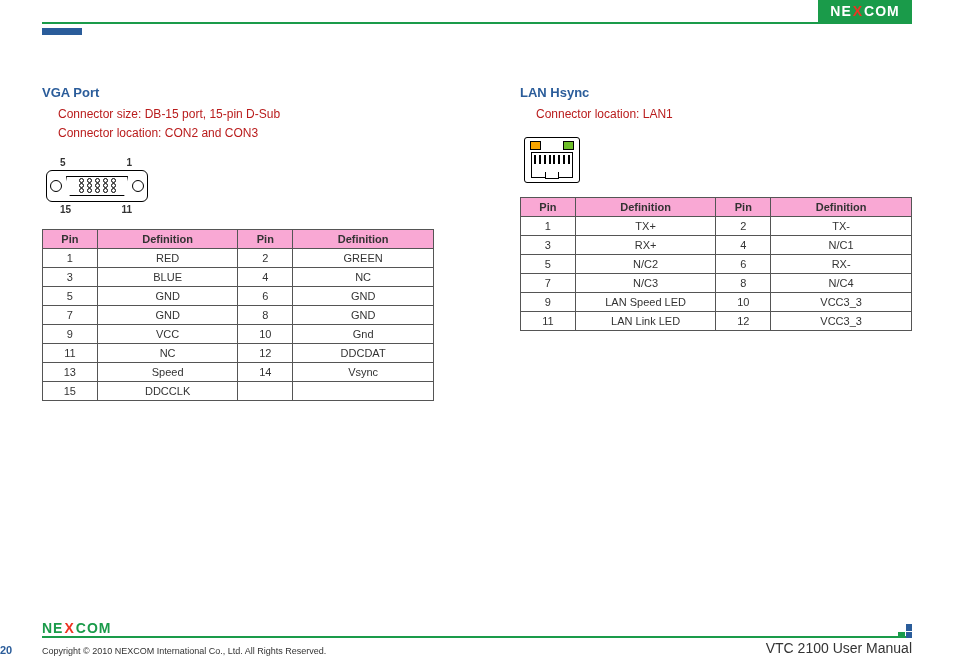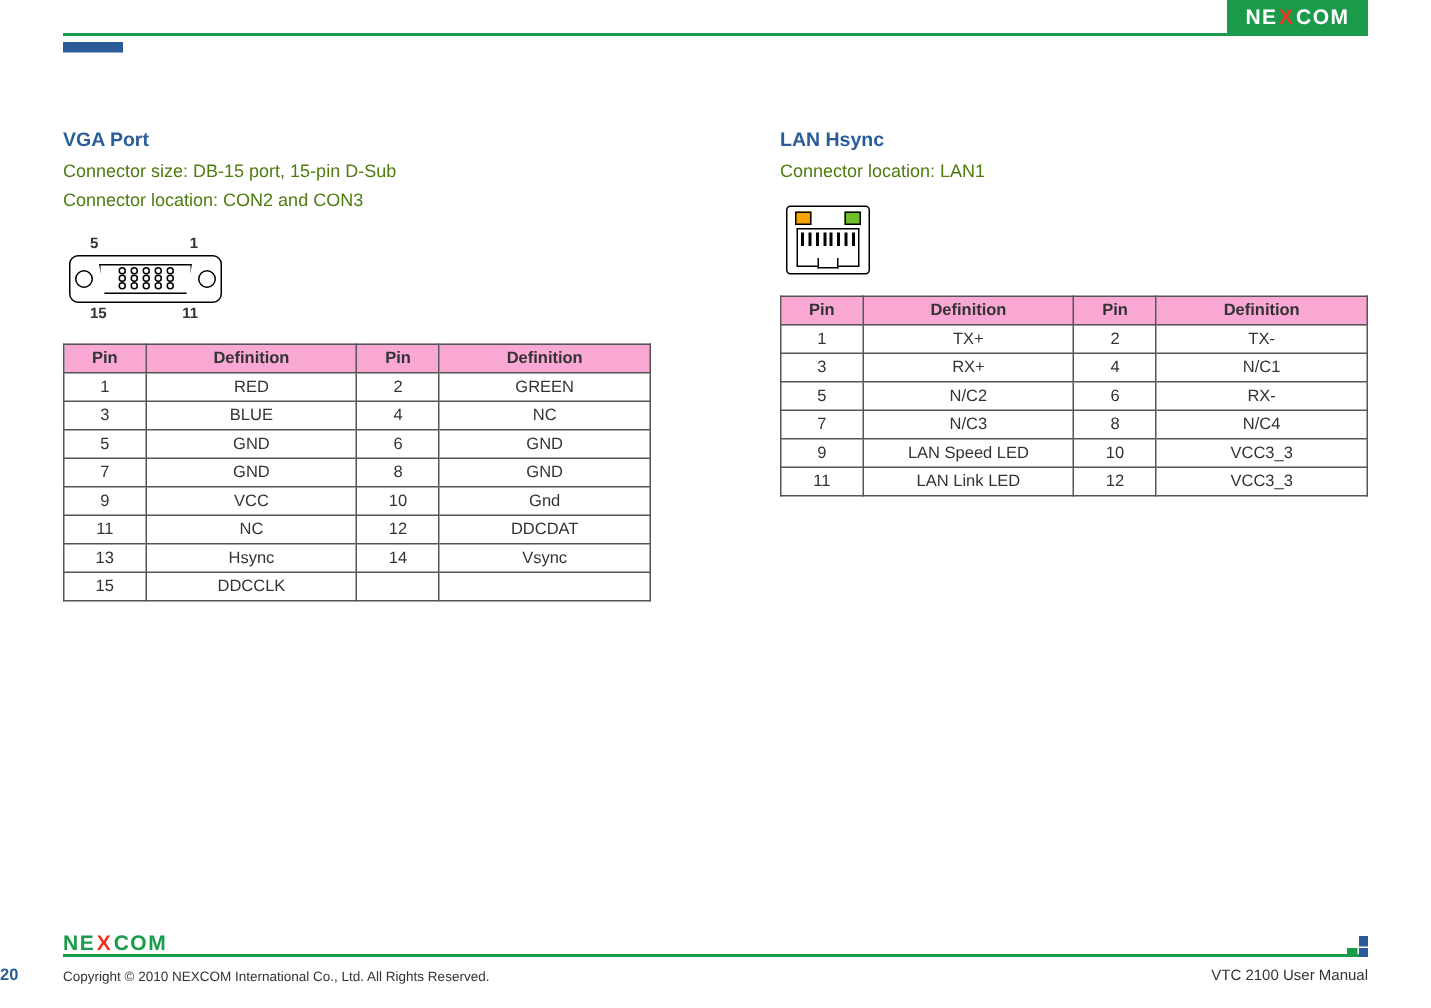--- a/index.html
+++ b/index.html
@@ -6,21 +6,21 @@
   .page{width:954px;height:672px;position:relative;box-sizing:border-box}
   
   .hdr-line{position:absolute;top:22px;left:42px;right:42px;height:2px;background:#1a9b4a}
   .hdr-accent{position:absolute;top:28px;left:42px;width:40px;height:7px;background:#2a5c9a}
   .logo-top{position:absolute;top:0;right:42px;width:94px;height:22px;background:#1a9b4a;display:flex;align-items:center;justify-content:center;color:#fff;font-weight:700;font-size:14px;letter-spacing:1px}
   .logo-top .x{color:#e32;margin:0 1px}
   
   .cols{position:absolute;top:85px;left:42px;right:42px;display:flex;gap:86px}
   .col{flex:1;min-width:0}
   .port-title{color:#2a5c9a;font-weight:700;font-size:13px;margin:0 0 6px 0}
-  .port-sub{font-size:12px;color:#4d7c0f;margin:0 0 2px 0;line-height:1.45}
+  .port-sub{font-size:12px;color:#b91c1c;margin:0 0 2px 16px;line-height:1.45}
   
   .diag-vga{margin:14px 0 14px 4px;width:100px}
   .vga-labels{display:flex;justify-content:space-between;font-size:10px;font-weight:700;padding:0 14px 2px 14px}
   .vga-shell{width:100px;height:30px;border:1px solid #000;border-radius:6px;display:flex;align-items:center;justify-content:center;position:relative}
   .vga-shell:before,.vga-shell:after{content:"";position:absolute;width:10px;height:10px;border:1px solid #000;border-radius:50%;top:9px}
   .vga-shell:before{left:3px}.vga-shell:after{right:3px}
   .vga-trap{width:62px;height:20px;border:1px solid #000;display:flex;flex-direction:column;justify-content:space-around;align-items:center;padding:2px 0;box-sizing:border-box;clip-path:polygon(6% 0,94% 0,100% 100%,0 100%);transform:scaleY(-1)}
   .prow{display:flex;gap:3px}.prow span{width:3px;height:3px;border:1px solid #000;border-radius:50%}
   .vga-labels2{display:flex;justify-content:space-between;font-size:10px;font-weight:700;padding:2px 14px 0 14px}
   .diag-lan{margin:14px 0 14px 4px;width:54px;height:44px;border:1px solid #000;border-radius:3px;position:relative;background:#fff}
@@ -36,21 +36,21 @@
   table.pins th{font-weight:700;background:#f9a8d4}
   table.pins col.p{width:14%}table.pins col.d{width:36%}
   
   .ftr-line{position:absolute;bottom:34px;left:42px;right:42px;height:2px;background:#1a9b4a}
   .ftr-sq{position:absolute;bottom:34px;right:42px;width:14px;height:14px;display:grid;grid-template-columns:1fr 1fr;grid-template-rows:1fr 1fr;gap:1px}
   .ftr-sq span{background:#2a5c9a}.ftr-sq span.g{background:#1a9b4a}.ftr-sq span.e{background:transparent}
   .logo-bot{position:absolute;bottom:36px;left:42px;color:#1a9b4a;font-weight:800;font-size:14px;letter-spacing:1px}
   .logo-bot .x{color:#e32;margin:0 1px}
   .copy{position:absolute;bottom:16px;left:42px;font-size:9px;color:#333}
   .pgnum{position:absolute;bottom:16px;left:0;right:0;text-align:left;font-size:11px;font-weight:700;color:#2a5c9a}
-  .manual{position:absolute;bottom:16px;right:42px;font-size:10px;color:#333}
+  .manual{position:absolute;bottom:16px;right:42px;font-size:14px;color:#333}
 </style>
 </head>
 <body>
 <div class="page">
 
 <div class="hdr-line"></div>
 <div class="hdr-accent"></div>
 <div class="logo-top">
   <span>NE</span>
       <span class="x">X</span>
@@ -145,21 +145,21 @@
               <td>Gnd</td>
             </tr>
             <tr>
               <td>11</td>
               <td>NC</td>
               <td>12</td>
               <td>DDCDAT</td>
             </tr>
             <tr>
               <td>13</td>
-              <td>Hsync</td>
+              <td>Speed</td>
               <td>14</td>
               <td>Vsync</td>
             </tr>
             <tr>
               <td>15</td>
               <td>DDCCLK</td>
               <td></td>
               <td></td>
             </tr>
           </tbody>

